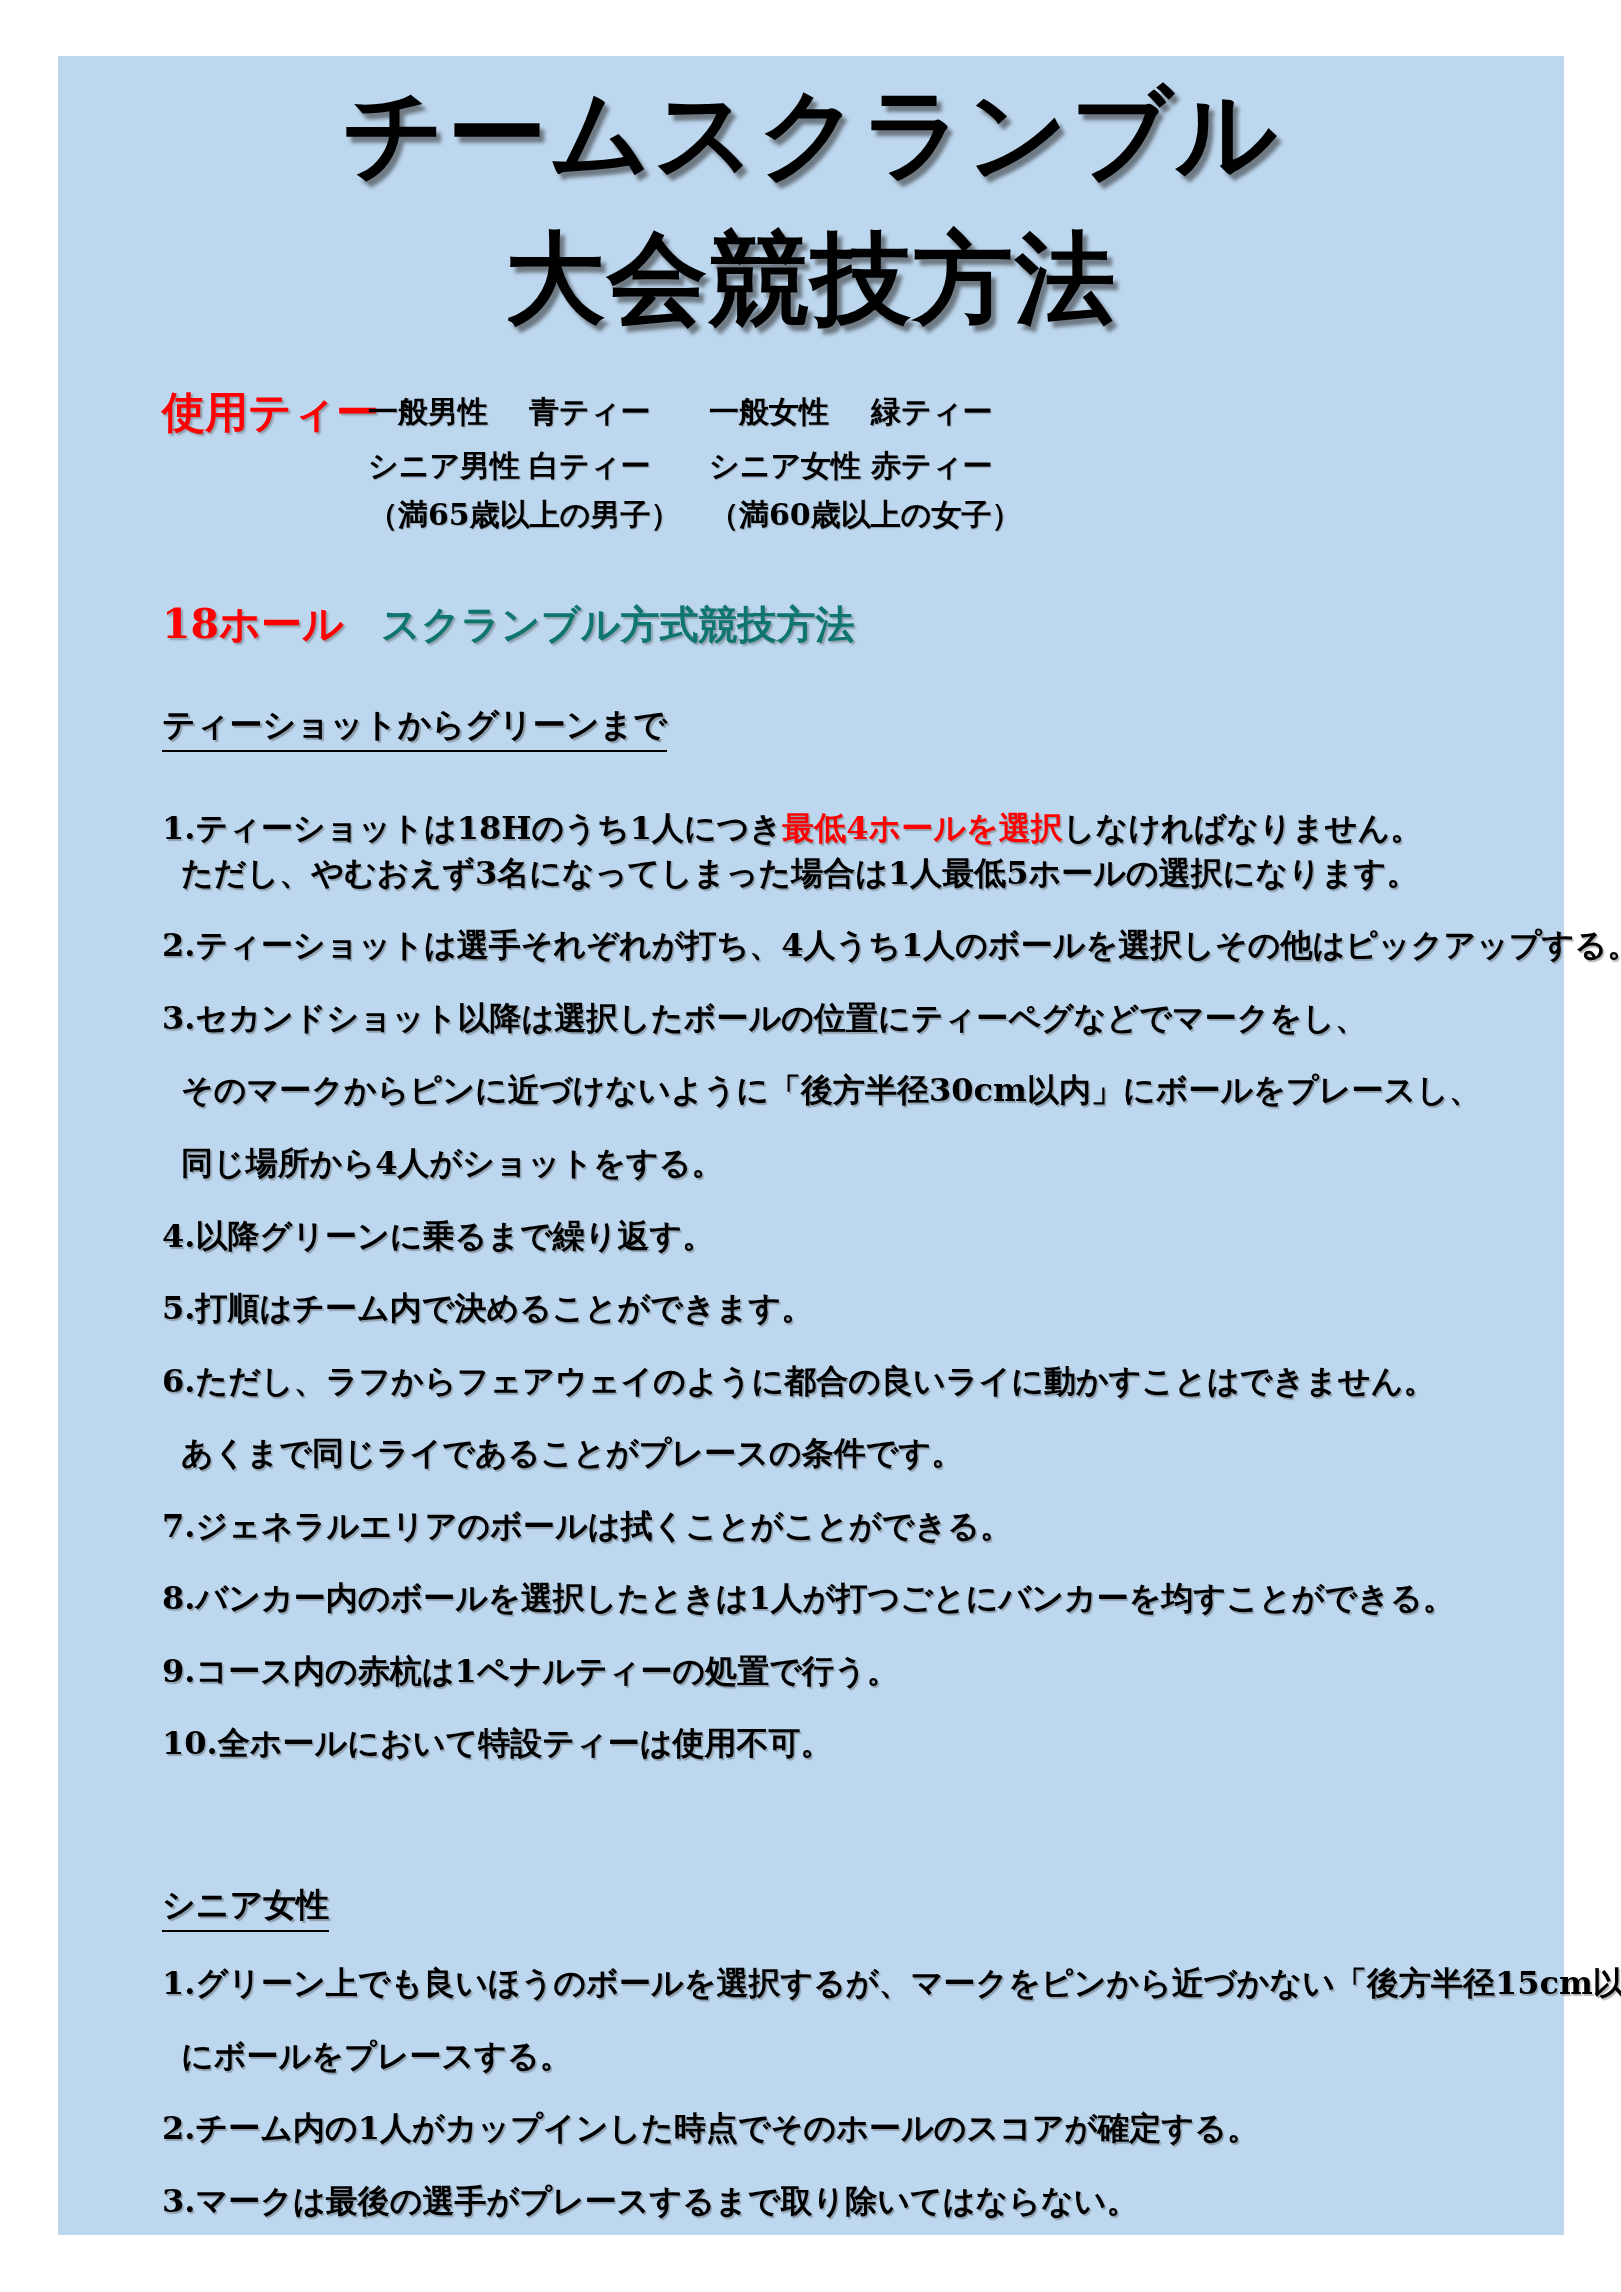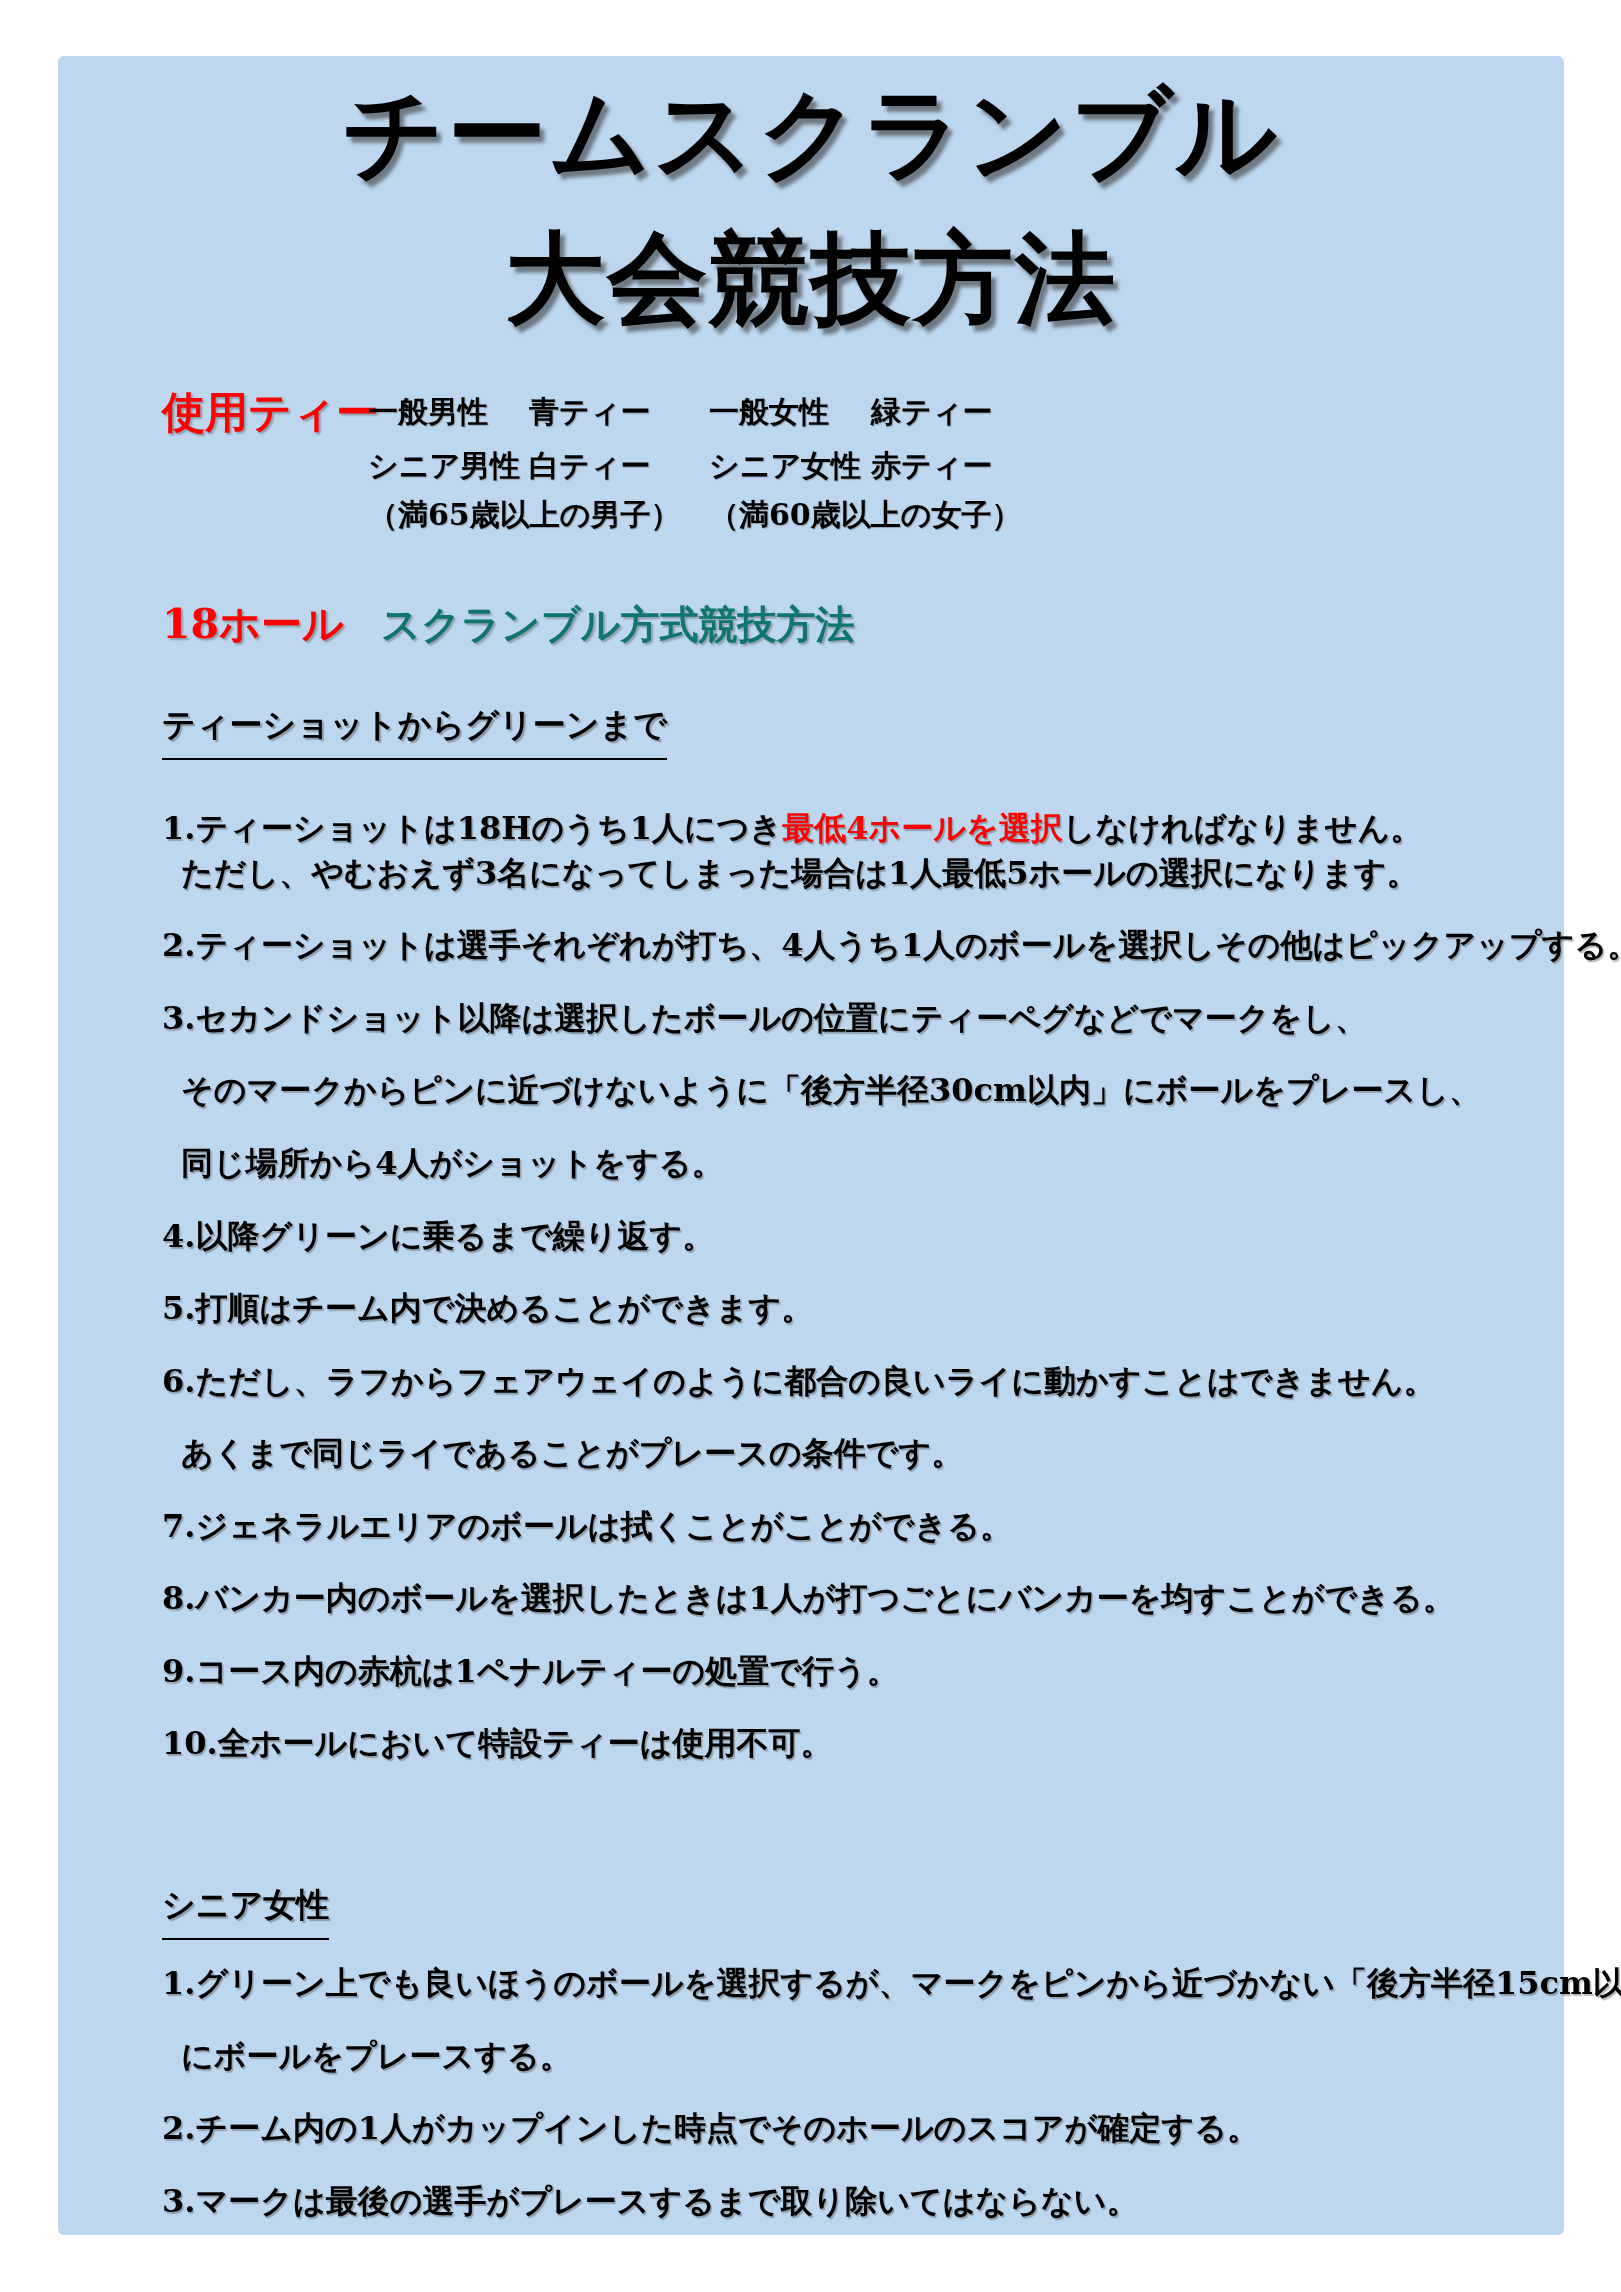--- a/index.html
+++ b/index.html
@@ -9,21 +9,20 @@
     position:relative;
     overflow:hidden;
     font-family:"DejaVu Serif","Liberation Serif",serif;
     color:#000;
   }
   .panel{
     position:absolute;
     left:58px;top:56px;
     width:1506px;height:2179px;
     background:#bdd7ee;
-    border-radius:6px;
   }
   
   .title-line{
     position:absolute;left:0;right:0;
     text-align:center;
     font-size:100px;
     font-weight:bold;
     line-height:1.1;
     letter-spacing:2px;
     text-shadow:4.9px 5.9px 3.9px rgba(45,45,45,0.55);
@@ -63,21 +62,21 @@
   .sec18 .hole{font-size:41px;font-weight:bold;color:#ff0000;}
   .sec18 .head{font-size:39px;font-weight:bold;color:#0f766e;margin-left:37px;}
 
   
   .subhead{
     position:absolute;left:104px;
     font-size:33px;font-weight:bold;
     white-space:nowrap;
     display:inline-block;
     border-bottom:2.9px solid #000;
-    padding-bottom:10px;
+    padding-bottom:2px;
     text-shadow:2px 2px 1px rgba(70,70,70,0.4);
   }
   .subhead-1{top:647px;}
   .subhead-2{top:1827px;}
 
   
   .line{
     position:absolute;left:104px;
     font-size:32px;font-weight:bold;
     white-space:nowrap;

